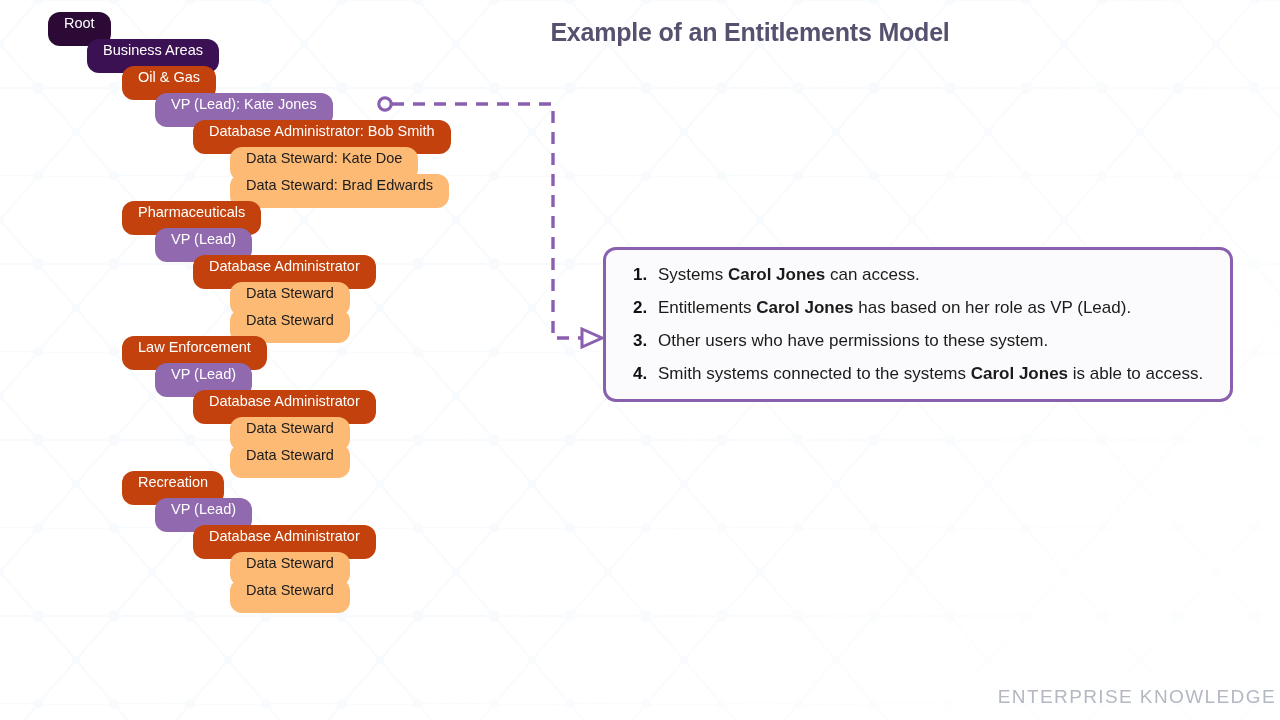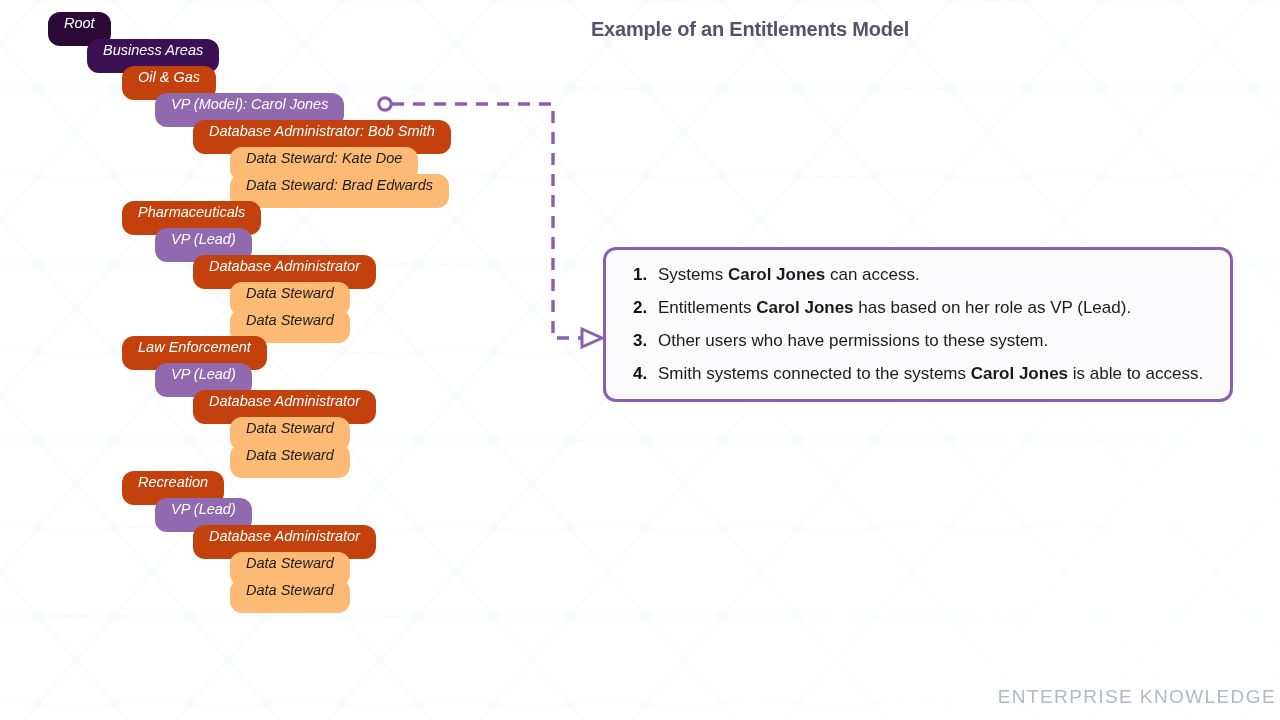--- a/index.html
+++ b/index.html
@@ -27,21 +27,21 @@
 
   
   #page-title {
     position: absolute;
     left: 0;
     top: 18px;
     width: 1280px;
     text-align: center;
     padding-left: 220px;
     box-sizing: border-box;
-    font-size: 20px;
+    font-size: 25px;
     font-weight: bold;
     color: #55516e;
     letter-spacing: -0.2px;
     z-index: 5;
   }
 
   
   #tree {
     position: absolute;
     left: 0;
@@ -56,21 +56,20 @@
     display: inline-block;
     position: absolute;
     top: 1px;
     height: 34px;
     line-height: 23px;
     border-radius: 12px;
     padding: 0 16px;
     font-size: 14.5px;
     white-space: nowrap;
     box-sizing: border-box;
-    font-style: italic;
   }
   .lvl-root  { background: #2b0a36; color: #ffffff; }
   .lvl-area  { background: #3c1153; color: #ffffff; }
   .lvl-sub   { background: #c2410c; color: #ffffff; }
   .lvl-vp    { background: #9169ae; color: #ffffff; }
   .lvl-dba   { background: #c2410c; color: #ffffff; }
   .lvl-ds    { background: #fdba74; color: #1c1c1c; }
 
   
   .d0 { left: 48px;  }
@@ -185,21 +184,21 @@
     <div class="tree-row">
       <div class="pill lvl-root d0">Root</div>
     </div>
     <div class="tree-row">
       <div class="pill lvl-area d1">Business Areas</div>
     </div>
     <div class="tree-row">
       <div class="pill lvl-sub d2">Oil &amp; Gas</div>
     </div>
     <div class="tree-row">
-      <div class="pill lvl-vp d3">VP (Model): Carol Jones</div>
+      <div class="pill lvl-vp d3">VP (Lead): Kate Jones</div>
     </div>
     <div class="tree-row">
       <div class="pill lvl-dba d4">Database Administrator: Bob Smith</div>
     </div>
     <div class="tree-row">
       <div class="pill lvl-ds d5">Data Steward: Kate Doe</div>
     </div>
     <div class="tree-row">
       <div class="pill lvl-ds d5">Data Steward: Brad Edwards</div>
     </div>

